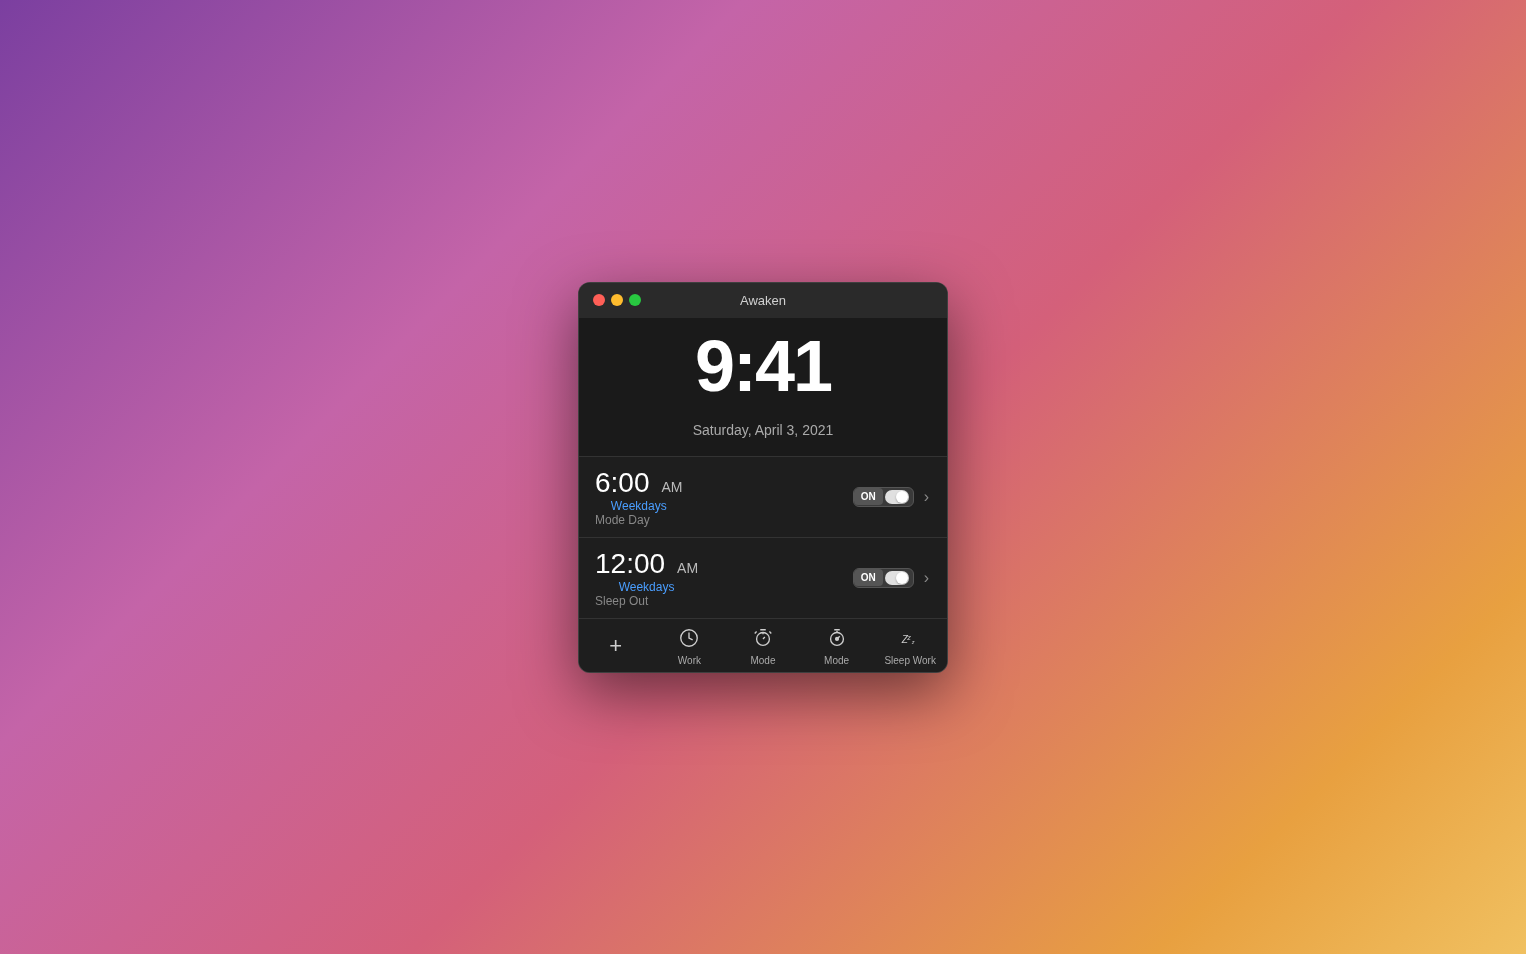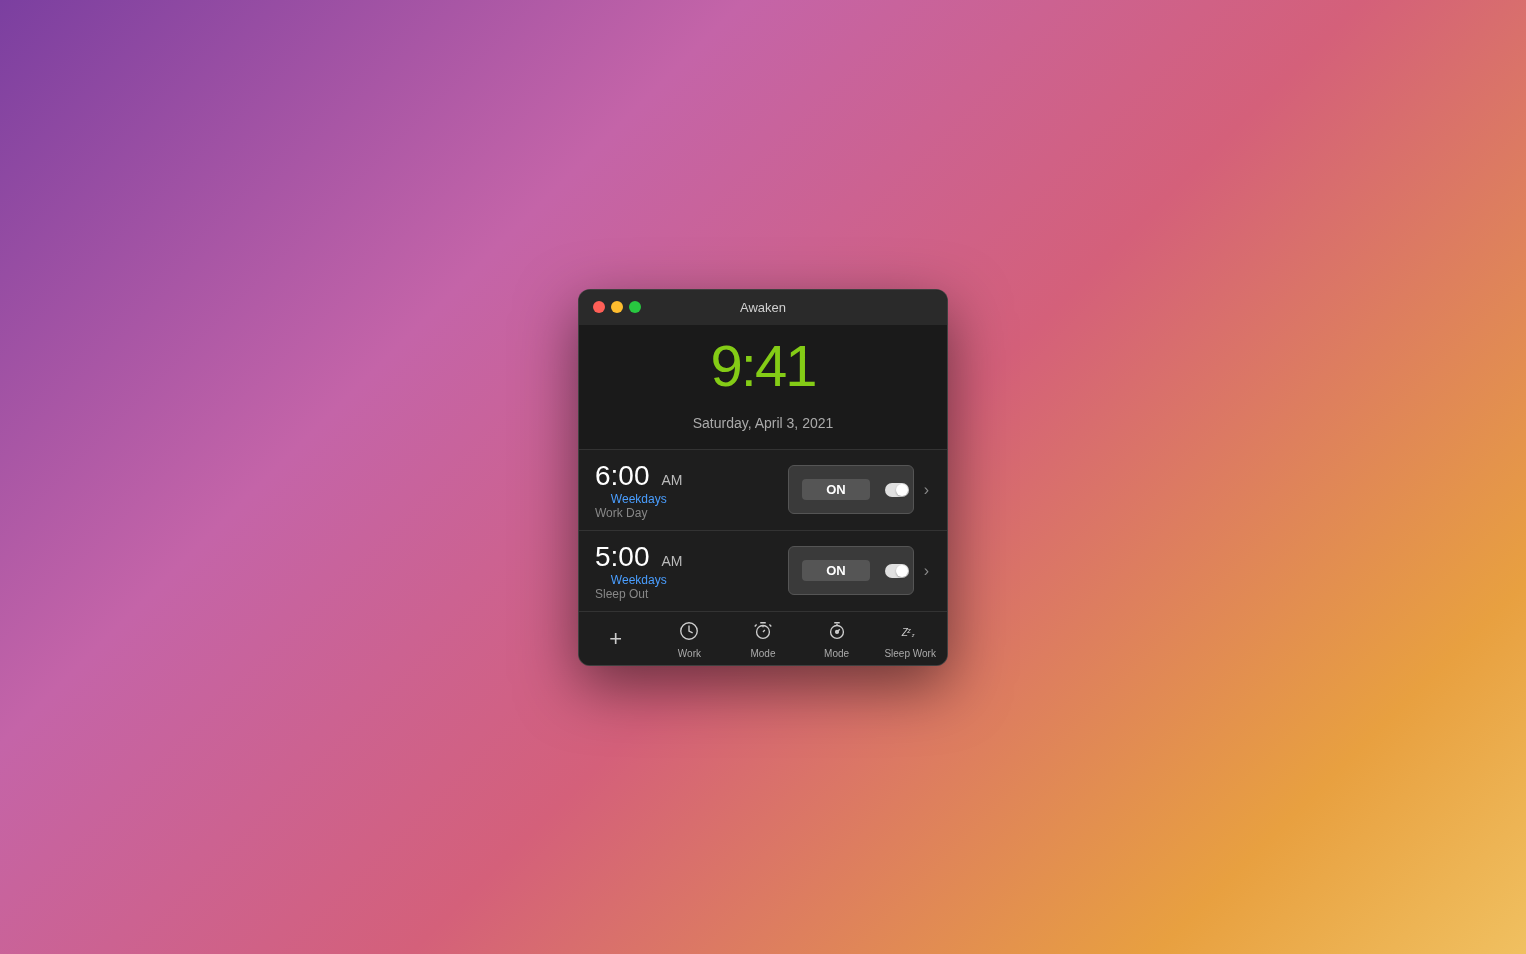--- a/index.html
+++ b/index.html
@@ -57,23 +57,23 @@
       font-weight: 500;
     }
 
     .clock-display {
       text-align: center;
       padding: 12px 0 8px;
       background: #1a1a1a;
     }
 
     .clock-time {
-      font-size: 58px;
-      font-weight: 400;
-      color: #84cc16;
+      font-size: 72px;
+      font-weight: 700;
+      color: #ffffff;
       letter-spacing: -2px;
       line-height: 1;
     }
 
     .clock-date {
       font-size: 14px;
       color: #aaaaaa;
       margin-top: 20px;
       padding-bottom: 10px;
     }
@@ -128,25 +128,25 @@
       align-items: center;
       background: #3a3a3a;
       border-radius: 6px;
       overflow: hidden;
       border: 1px solid #555;
     }
 
     .toggle-on {
       background: #555;
       color: #fff;
-      font-size: 13px;
+      font-size: 10px;
       font-weight: 700;
-      padding: 3px 24px;
+      padding: 3px 7px;
       border-radius: 4px;
-      margin: 13px;
+      margin: 0;
     }
 
     .toggle-track {
       width: 24px;
       height: 14px;
       background: #e0e0e0;
       border-radius: 7px;
       position: relative;
       margin: 2px 4px 2px 2px;
       cursor: pointer;
@@ -239,37 +239,37 @@
   </div>
 
   <div class="alarm-list">
 
     <div class="alarm-item">
       <div class="alarm-info">
         <div class="alarm-time">
           <span>6:00</span><span class="ampm">AM</span>
         </div>
         <div class="alarm-days">Weekdays</div>
-        <div class="alarm-label">Work Day</div>
+        <div class="alarm-label">Mode Day</div>
       </div>
       <div class="alarm-controls">
         <div class="toggle-container">
           <span class="toggle-on">ON</span>
           <div class="toggle-track">
             <div class="toggle-thumb"></div>
           </div>
         </div>
         <span class="arrow-btn">›</span>
       </div>
     </div>
 
     <div class="alarm-item">
       <div class="alarm-info">
         <div class="alarm-time">
-          <span>5:00</span><span class="ampm">AM</span>
+          <span>12:00</span><span class="ampm">AM</span>
         </div>
         <div class="alarm-days">Weekdays</div>
         <div class="alarm-label">Sleep Out</div>
       </div>
       <div class="alarm-controls">
         <div class="toggle-container">
           <span class="toggle-on">ON</span>
           <div class="toggle-track">
             <div class="toggle-thumb"></div>
           </div>

